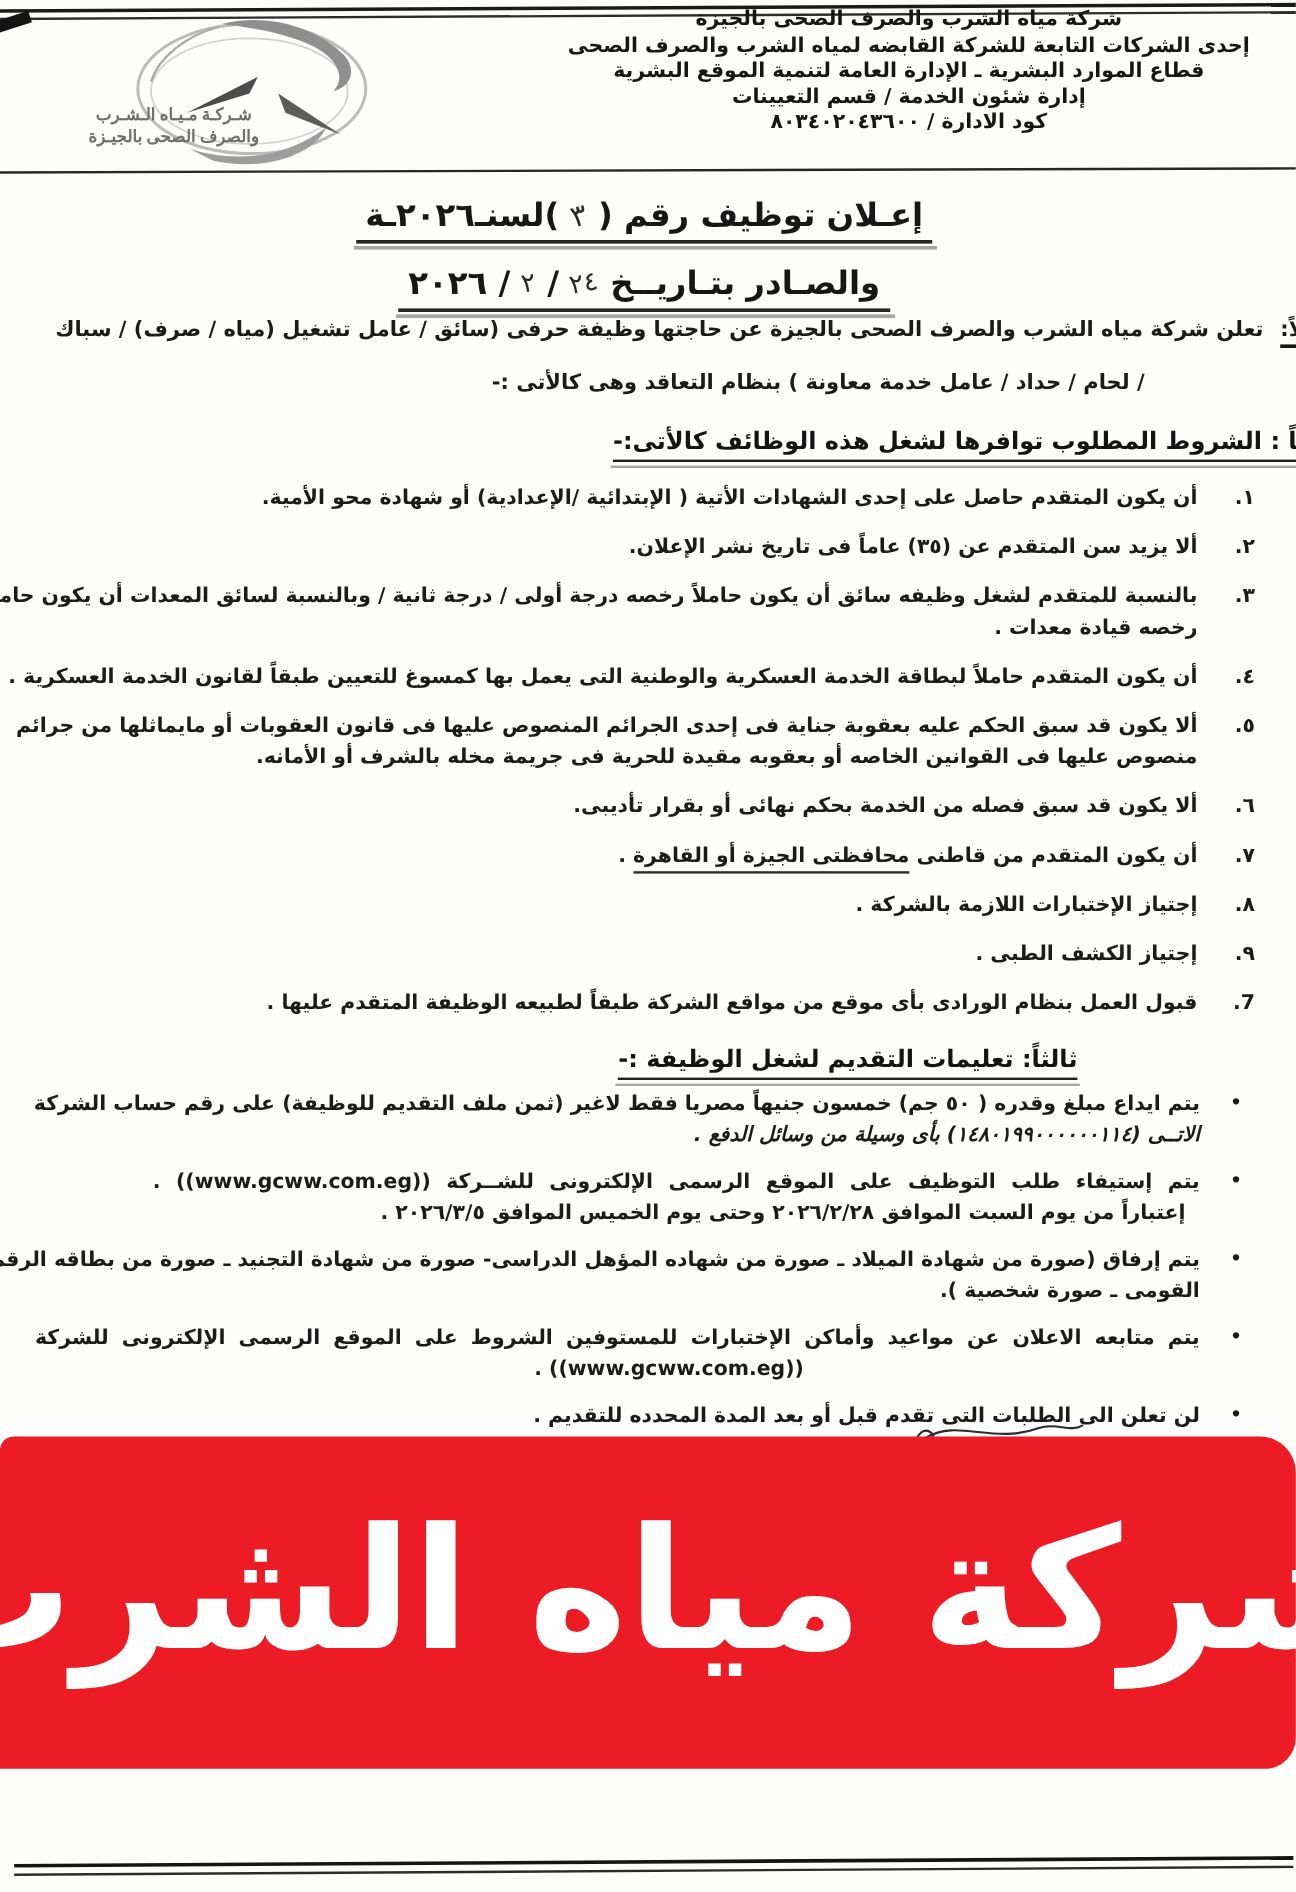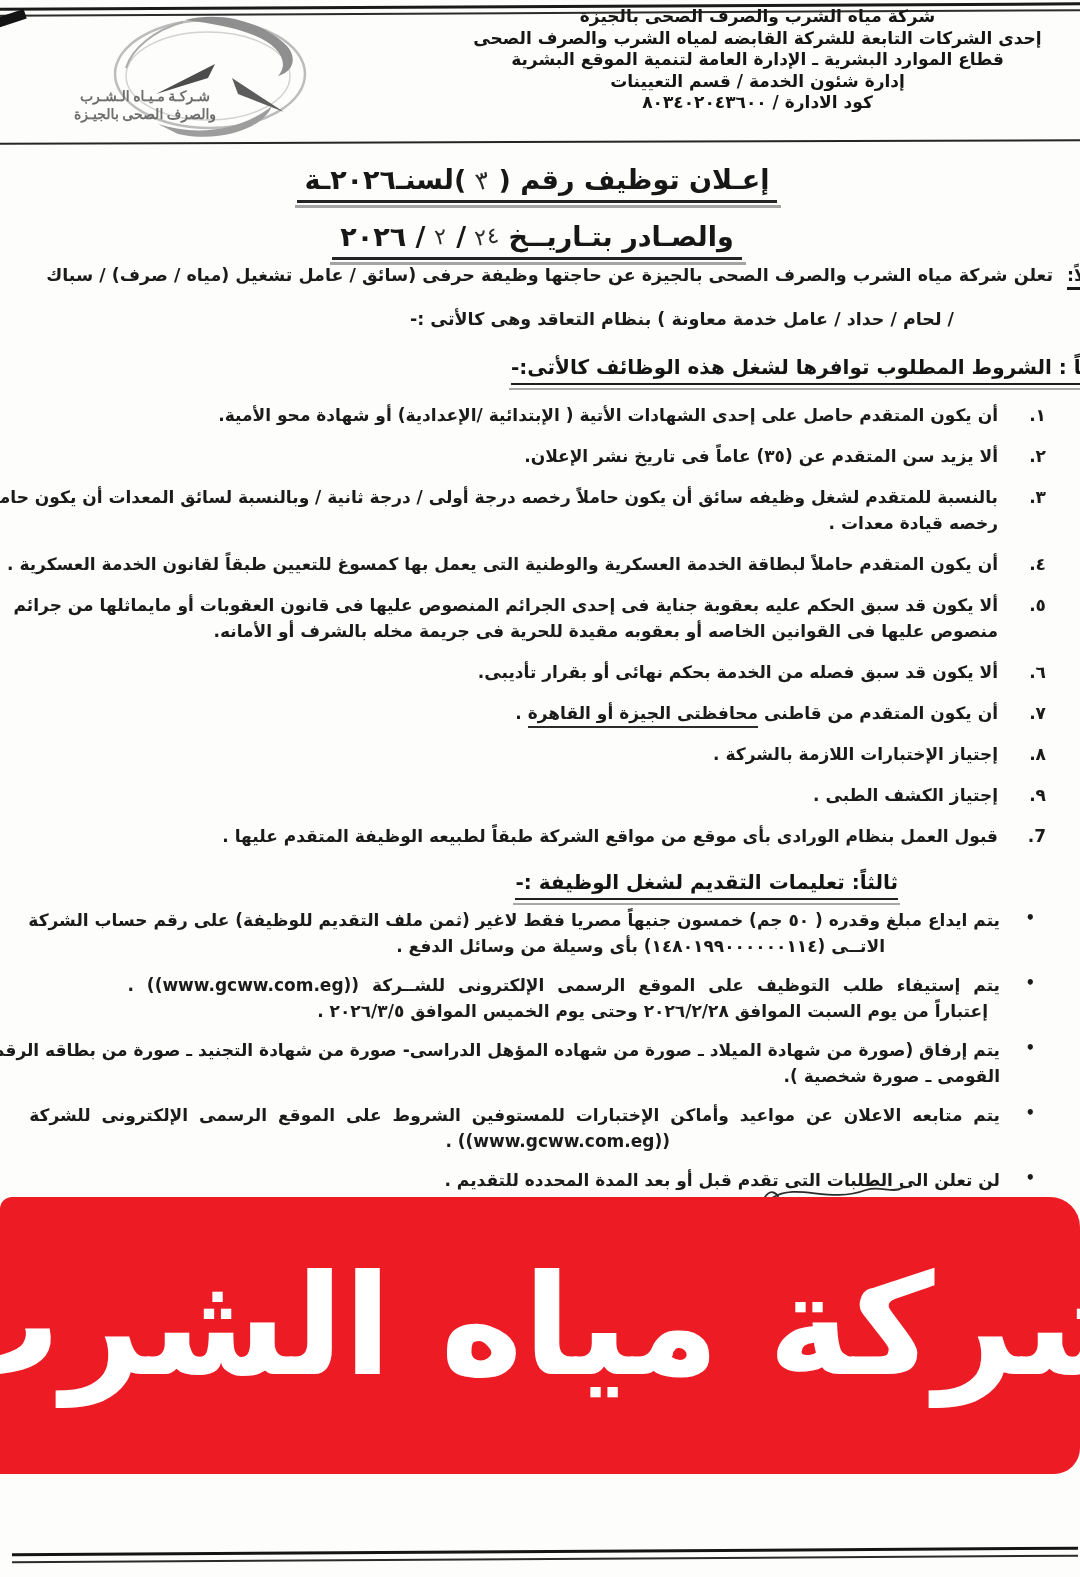--- a/index.html
+++ b/index.html
@@ -55,21 +55,21 @@
   .req{position:relative;padding-right:56px;margin-bottom:15px;line-height:26px;}
   .req .num{position:absolute;right:8px;top:0;}
   .line{text-align:right;white-space:nowrap;}
   .req:nth-child(3) .line + .line{}
   .useg{border-bottom:2.5px solid #2d2d2d;padding-bottom:3px;}
 
   
   .inst-list{position:absolute;top:907px;right:30px;left:16px;font-size:17px;font-weight:700;}
   .inst{position:relative;padding-right:50px;margin-bottom:13px;line-height:26px;}
   .inst .dot{position:absolute;right:15px;top:-2px;font-size:15px;}
-  .inst:nth-child(1) .line + .line{margin-right:115px;}
+  .inst:nth-child(1) .line + .line{font-style:italic;}
   .inst:nth-child(2) .line:nth-of-type(1){word-spacing:7px;}
   .inst:nth-child(2) .line + .line{margin-right:12px;}
   .inst:nth-child(4) .line:nth-of-type(1){word-spacing:5px;}
   .inst:nth-child(4) .line + .line{margin-right:330px;}
 
   
   .sig{position:absolute;top:1176px;left:748px;width:160px;height:40px;}
 
   
   .banner{

